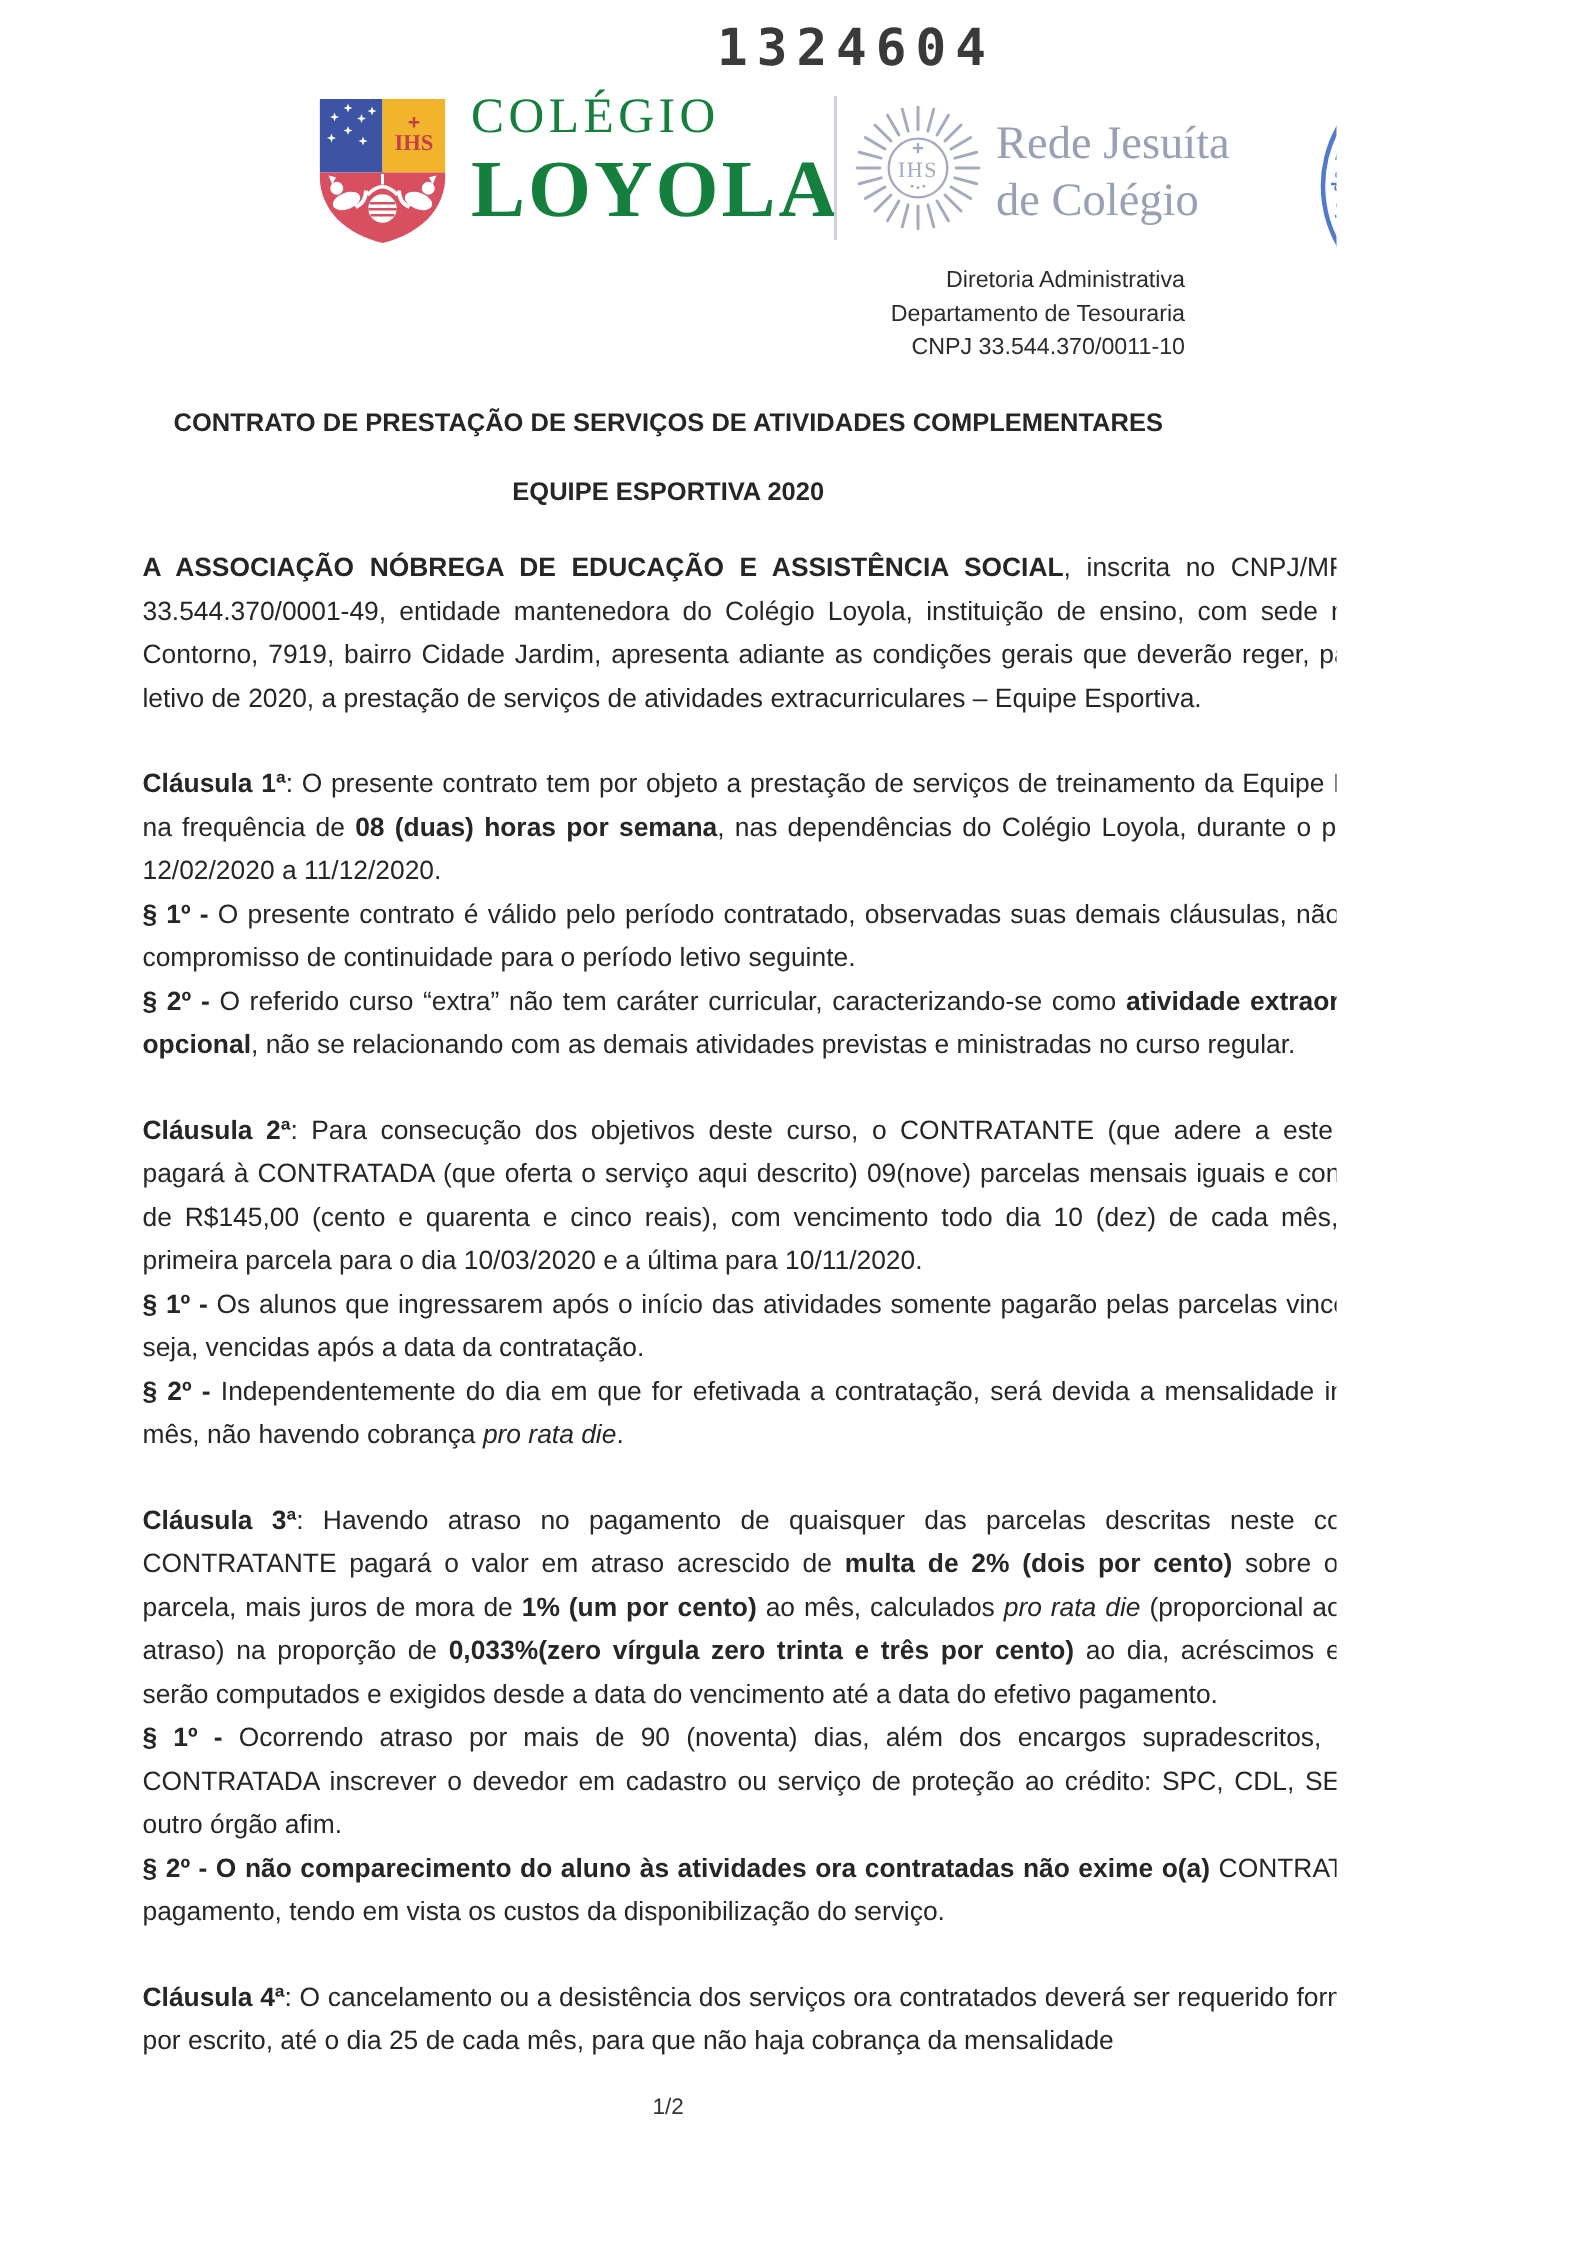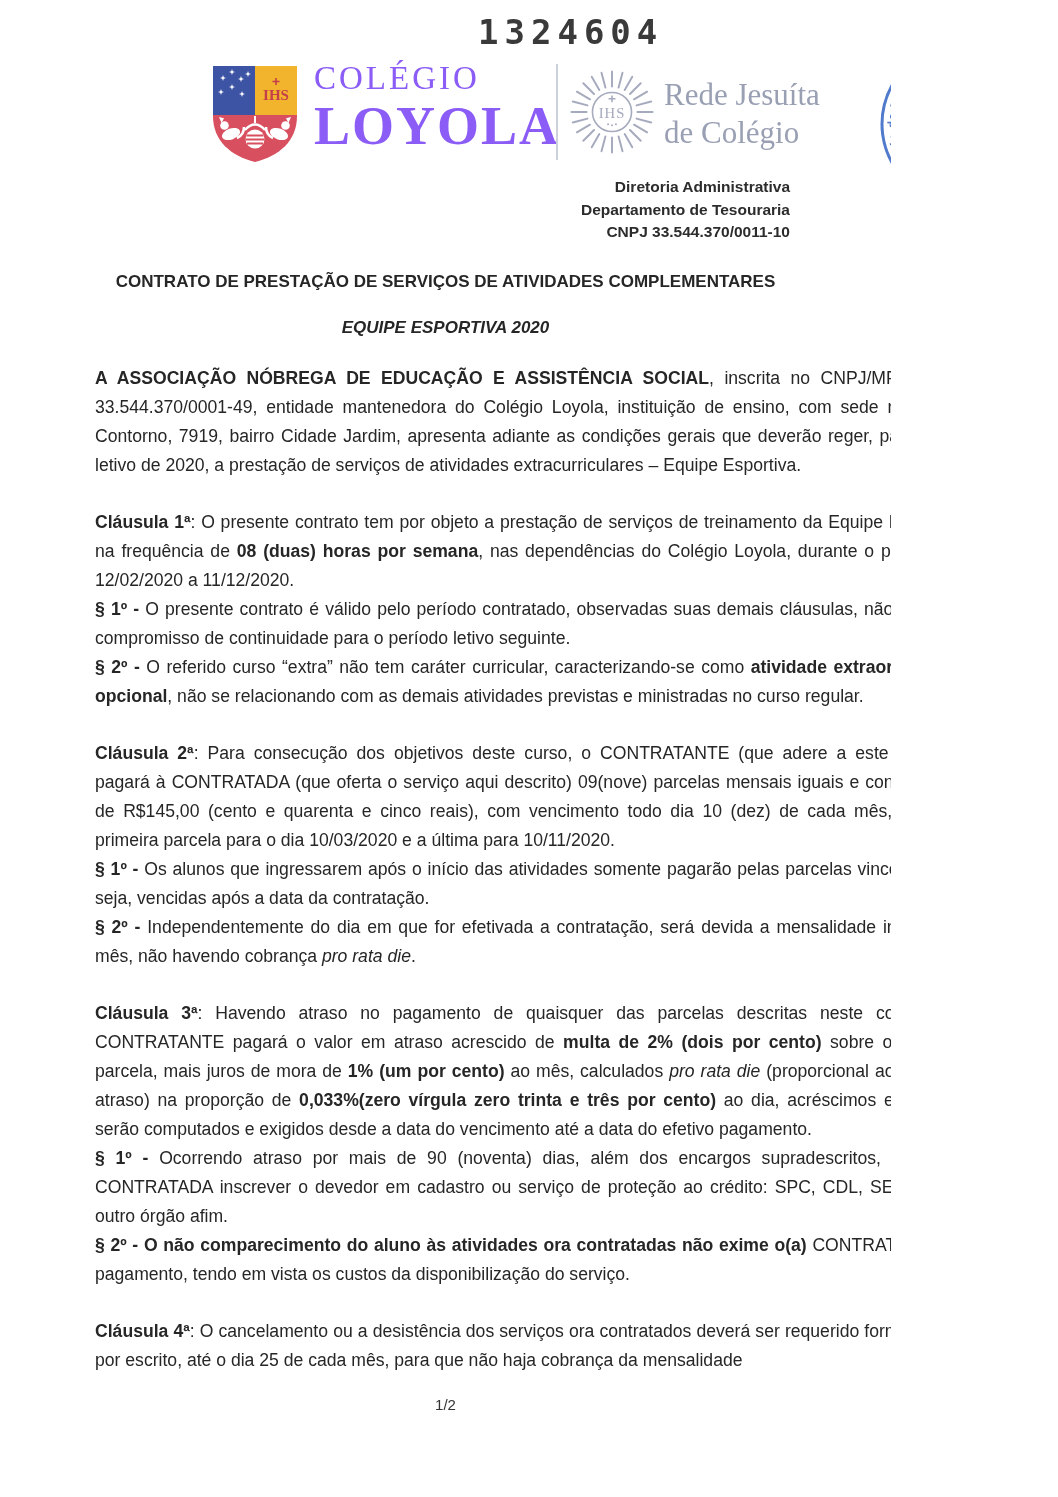--- a/index.html
+++ b/index.html
@@ -8,34 +8,34 @@
     font-family:"Liberation Sans",sans-serif;color:#262626;
   }
   
   .stamp-number{
     position:absolute;left:478px;top:12px;
     font-family:"DejaVu Sans Mono",monospace;font-weight:bold;
     font-size:34px;letter-spacing:6px;color:#3a3a3a;
   }
   
   .shield{position:absolute;left:206px;top:62px;width:98px;height:104px;}
-  .school-name{position:absolute;left:314px;top:58px;color:#8b5cf6;font-family:"Liberation Serif",serif;}
+  .school-name{position:absolute;left:314px;top:58px;color:#15803d;font-family:"Liberation Serif",serif;}
   .school-name-top{font-size:33px;line-height:40px;letter-spacing:3px;}
   .school-name-bottom{font-size:54px;line-height:56px;font-weight:bold;letter-spacing:2px;}
   .logo-divider{position:absolute;left:556px;top:64px;width:2px;height:96px;background:#cdd1db;}
   .ihs-emblem{position:absolute;left:568px;top:68px;width:88px;height:88px;}
   .network-name{position:absolute;left:664px;top:76px;color:#9aa0b3;font-family:"Liberation Serif",serif;font-size:31px;line-height:38px;}
   
   .registry-stamp{position:absolute;left:870px;top:14px;width:180px;height:215px;}
   .registry-stamp text{font-family:"Liberation Sans",sans-serif;}
   
-  .admin-block{position:absolute;right:101px;top:176px;text-align:right;font-weight:700;font-size:15.5px;line-height:22.5px;color:#2c2c2c;}
+  .admin-block{position:absolute;right:101px;top:176px;text-align:right;font-weight:400;font-size:15.5px;line-height:22.5px;color:#2c2c2c;}
   
   .doc-title{position:absolute;left:0;top:272px;width:100%;text-align:center;font-weight:700;font-size:17px;}
-  .doc-subtitle{position:absolute;left:0;top:318px;width:100%;text-align:center;font-weight:700;font-size:17px;font-style:italic;}
+  .doc-subtitle{position:absolute;left:0;top:318px;width:100%;text-align:center;font-weight:700;font-size:17px;}
   
   .body-text{position:absolute;left:95px;top:364px;width:872px;font-size:17.6px;line-height:29px;text-align:justify;color:#262626;}
   .group{margin:0 0 28px 0;}
   .group:last-child{margin-bottom:0;}
   .para{margin:0;}
   .b{font-weight:700;}
   .i{font-style:italic;}
   
   .page-number{position:absolute;left:0;top:1396px;width:100%;text-align:center;font-size:15px;color:#333;}
   

